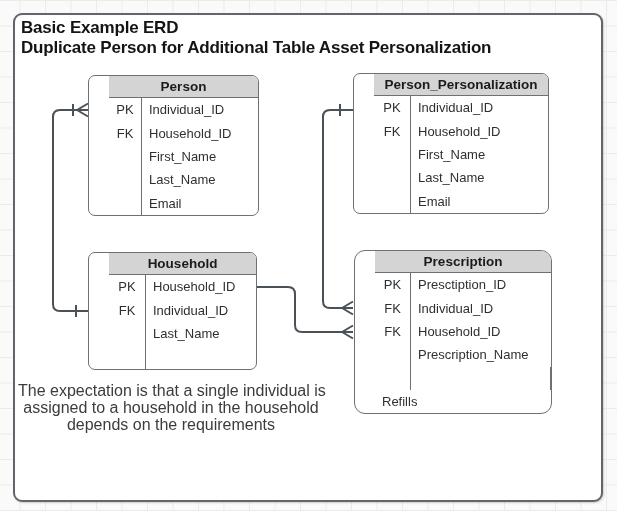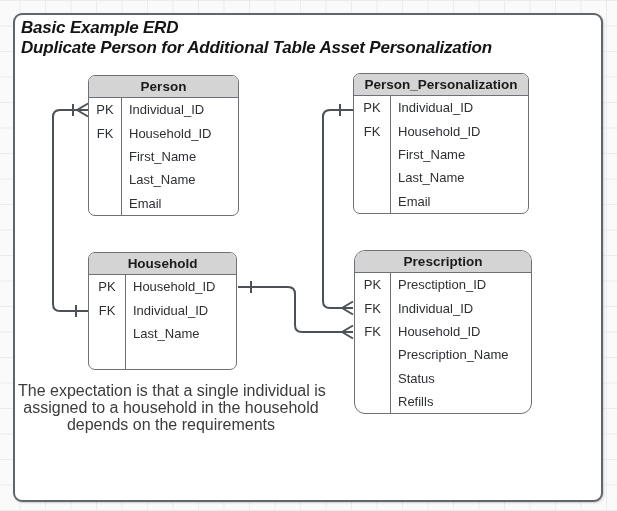--- a/index.html
+++ b/index.html
@@ -14,27 +14,27 @@
     background-position:-6px 0;
   }
   .frame{
     position:absolute;left:13px;top:13px;width:586px;height:485px;
     background:#ffffff;border:2px solid #60666b;border-radius:9px;
     box-shadow:1px 1px 2px rgba(0,0,0,.18);
   }
   .title{
     position:absolute;left:21px;top:18px;
     font-size:17px;font-weight:bold;color:#141414;line-height:20px;
-    letter-spacing:-.2px;white-space:nowrap;font-style:italic;
+    letter-spacing:-.2px;white-space:nowrap;
   }
   svg.wires{position:absolute;left:0;top:0;pointer-events:none;}
   .entity{
     position:absolute;background:#fff;
     border:1.5px solid #6b7176;border-radius:7px;overflow:hidden;
-    font-size:13px;color:#2d3033;
+    font-size:13px;color:#2d3033;padding-left:20px;
   }
   .entity-header{
     background:#d4d4d4;border-bottom:1.5px solid #6b7176;
     height:21px;display:flex;align-items:center;justify-content:center;
     font-weight:bold;font-size:13.5px;color:#1b1b1b;
   }
   .entity-body{display:grid;grid-auto-rows:23.4px;}
   .cell{display:flex;align-items:center;}
   .cell.key{justify-content:center;border-right:1.5px solid #6b7176;}
   .cell.name{padding-left:7px;white-space:nowrap;}
@@ -128,21 +128,20 @@
   <div class="entity-body" style="grid-template-columns:36px 1fr;">
     <div class="cell key">PK</div>
     <div class="cell name">Presctiption_ID</div>
     <div class="cell key">FK</div>
     <div class="cell name">Individual_ID</div>
     <div class="cell key">FK</div>
     <div class="cell name">Household_ID</div>
     <div class="cell key"></div>
     <div class="cell name">Prescription_Name</div>
     <div class="cell key"></div>
-    <div class="cell name">Status</div>
     <div class="cell key"></div>
     <div class="cell name">Refills</div>
   </div>
 </div>
 
 <div class="note">
   <div>The expectation is that a single individual is</div>
   <div>assigned to a household in the household</div>
   <div>depends on the requirements</div>
 </div>

